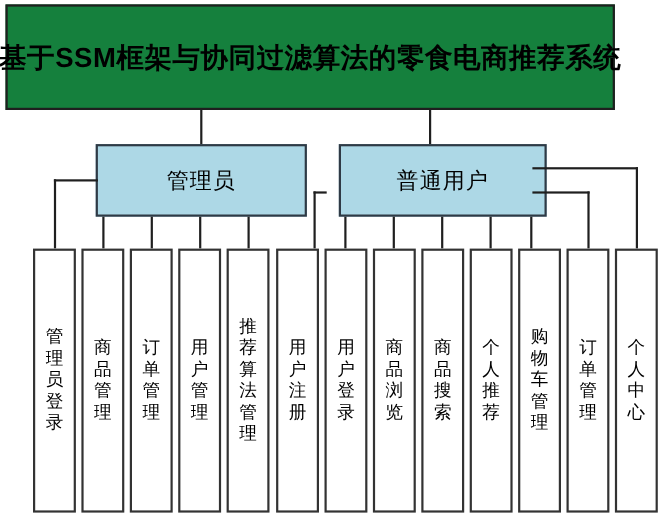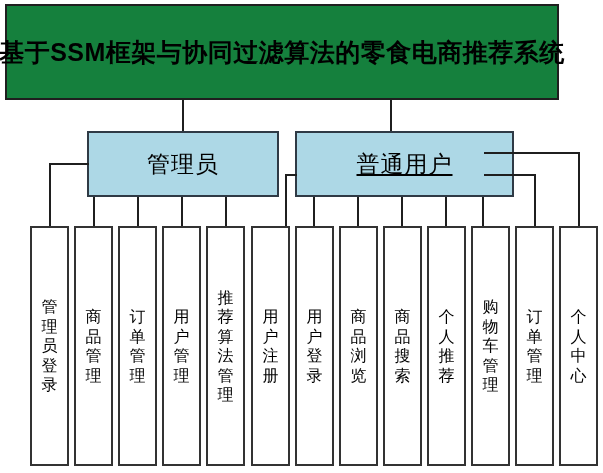--- a/index.html
+++ b/index.html
@@ -11,23 +11,23 @@
     position:absolute;left:5px;top:4px;width:554px;height:96px;
     box-sizing:border-box;background:#15803d;border:2px solid #1f1f1f;
     display:flex;align-items:center;justify-content:center;
   }
   .title-box span{font-size:25px;font-weight:bold;white-space:nowrap;letter-spacing:0.5px;}
   .role-box{
     position:absolute;top:131px;height:66px;box-sizing:border-box;
     background:#add8e6;border:2px solid #2f3a45;
     display:flex;align-items:center;justify-content:center;
   }
-  .role-box span{font-size:23px;letter-spacing:1px;}
+  .role-box span{font-size:20px;letter-spacing:1px;}
   .role-admin{left:87px;width:192px;}
-  .role-user{left:295px;width:219px;text-decoration:underline;}
+  .role-user{left:308px;width:189px;}
   .leaf-box{
     position:absolute;top:226px;width:39px;height:240px;box-sizing:border-box;
     background:#ffffff;border:2px solid #333333;
     display:flex;align-items:center;justify-content:center;
   }
   .vlabel{display:flex;flex-direction:column;align-items:center;}
   .vchar{font-size:16px;line-height:19.5px;text-align:center;}
   .cline{position:absolute;background:#1f1f1f;}
 </style>
 </head>

